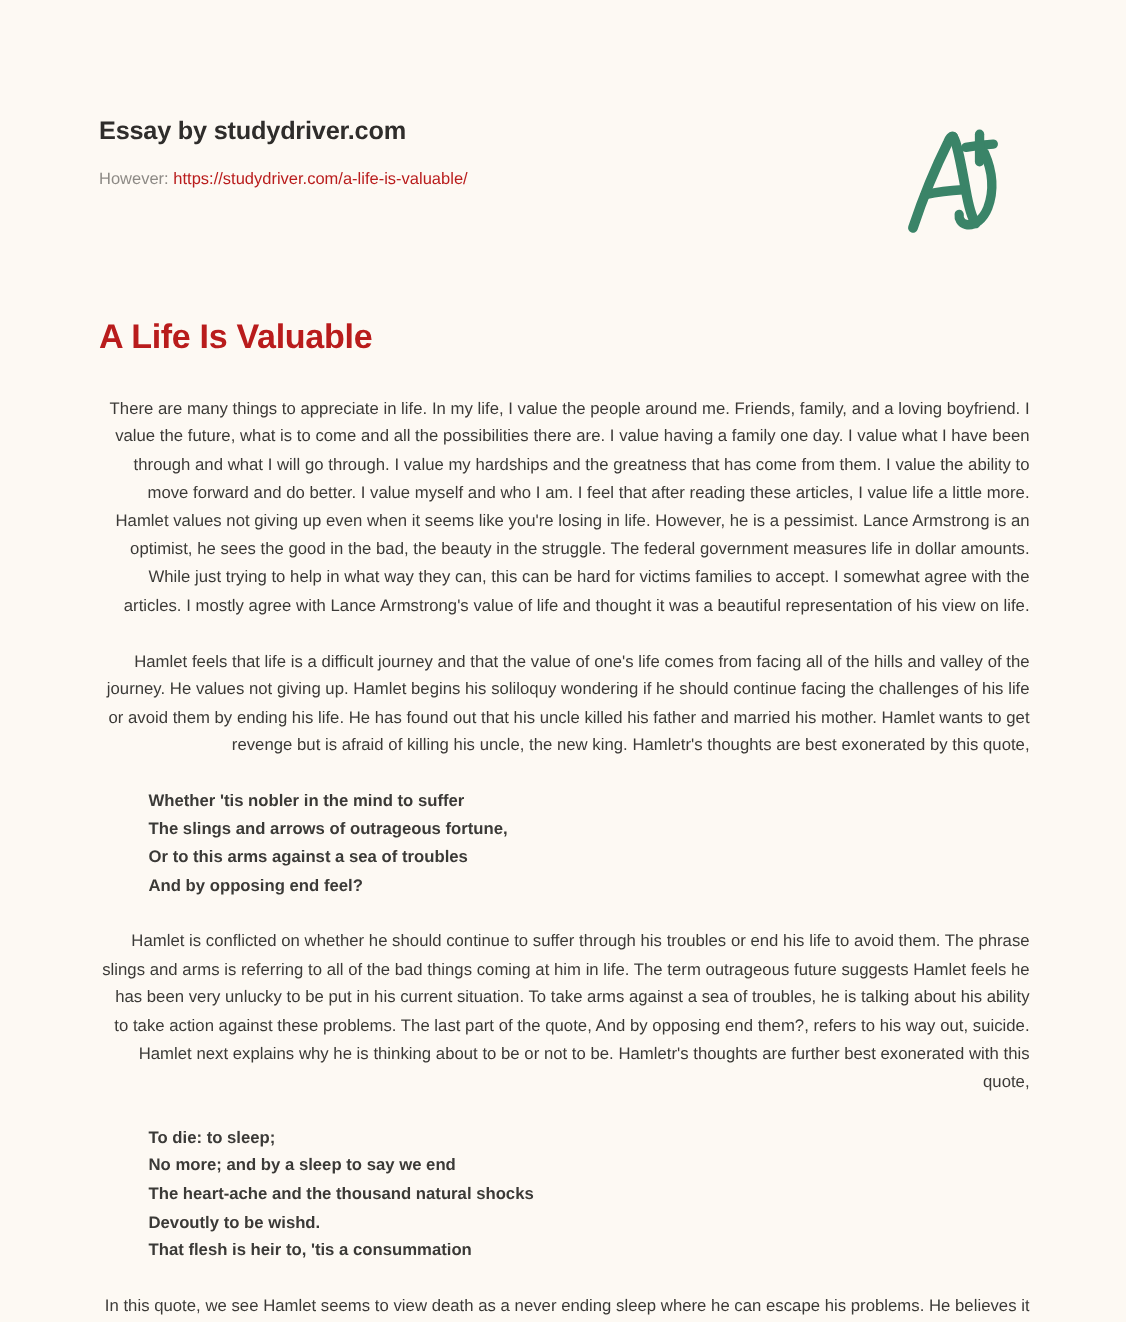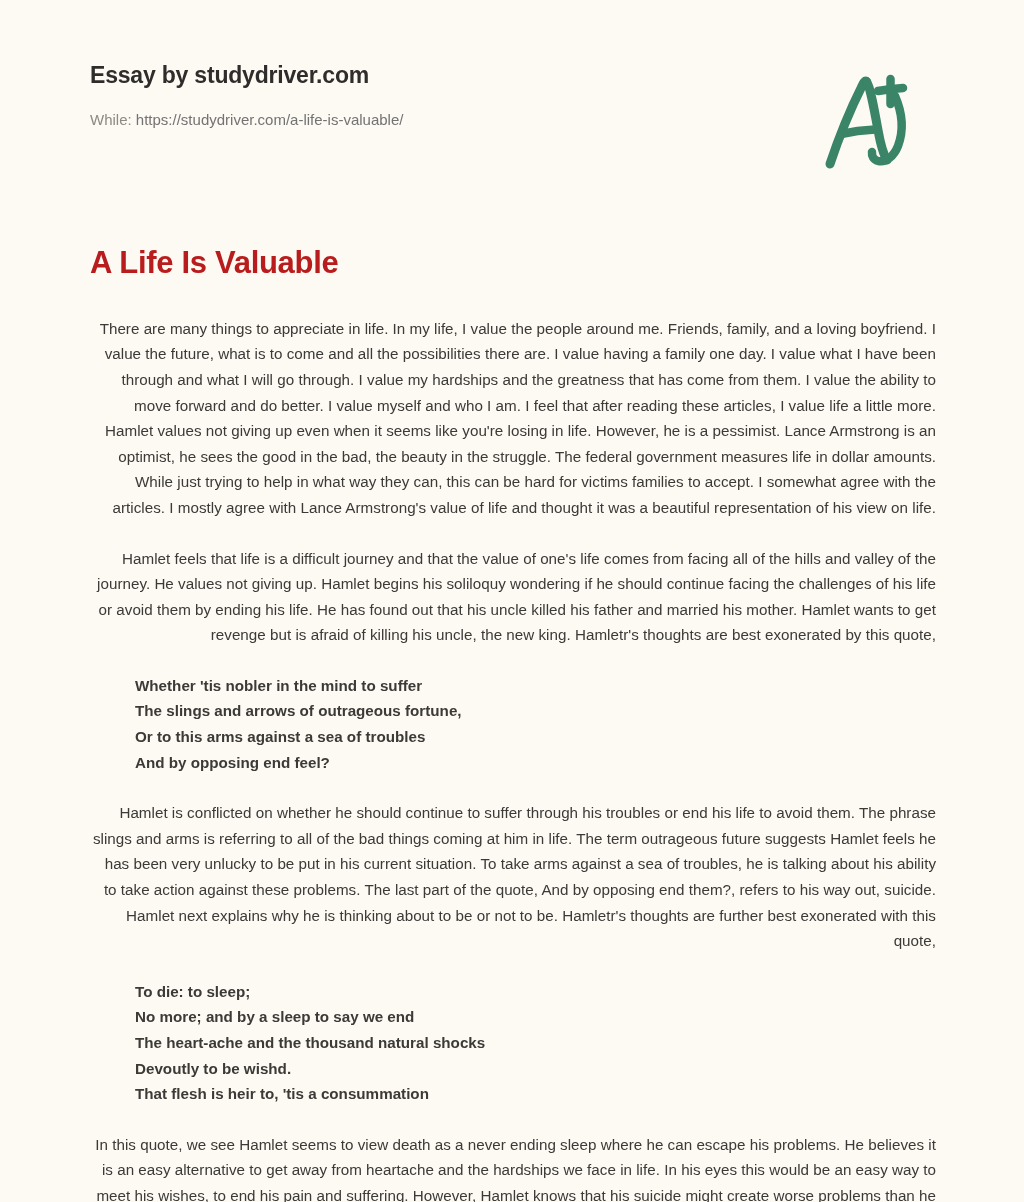--- a/index.html
+++ b/index.html
@@ -15,20 +15,21 @@
     font-family: "Liberation Sans", sans-serif;
     overflow: hidden;
     position: relative;
   }
 
   .page {
     width: 1024px;
     height: 850px;
     position: relative;
     background: #fdf9f3;
+    margin-top: 43px;
   }
 
   
   .header {
     position: absolute;
     left: 0;
     top: 0;
     width: 1024px;
     height: 200px;
   }
@@ -55,21 +56,21 @@
     line-height: 1.3;
     margin: 0;
     white-space: nowrap;
   }
 
   .source-label {
     color: #8d8a85;
   }
 
   .source-url {
-    color: #737373;
+    color: #b91c1c;
     text-decoration: none;
   }
 
   
   .logo {
     position: absolute;
     left: 812px;
     top: 68px;
     width: 110px;
     height: 108px;
@@ -133,21 +134,21 @@
 <body>
 
 <div class="page">
 
   <div class="header">
 
     <div class="header-text">
       <div class="essay-by">Essay by studydriver.com</div>
 
       <div class="source-line">
-        <span class="source-label">While: </span><a class="source-url" href="#">https://studydriver.com/a-life-is-valuable/</a>
+        <span class="source-label">However: </span><a class="source-url" href="#">https://studydriver.com/a-life-is-valuable/</a>
       </div>
     </div>
 
     <div class="logo">
       <svg width="110" height="108" viewBox="0 0 110 108" aria-hidden="true">
         <g fill="none" stroke="#3a8468" stroke-linecap="round" stroke-linejoin="round">
 
           <path d="M18 96 C 26 72, 38 42, 50 18 C 51.5 14.5, 53 12.5, 54.5 13.5" stroke-width="9"></path>
 
           <path d="M54.5 13.5 C 58 18, 62 40, 66 62 C 68.5 76, 71 86, 75 92" stroke-width="9"></path>

